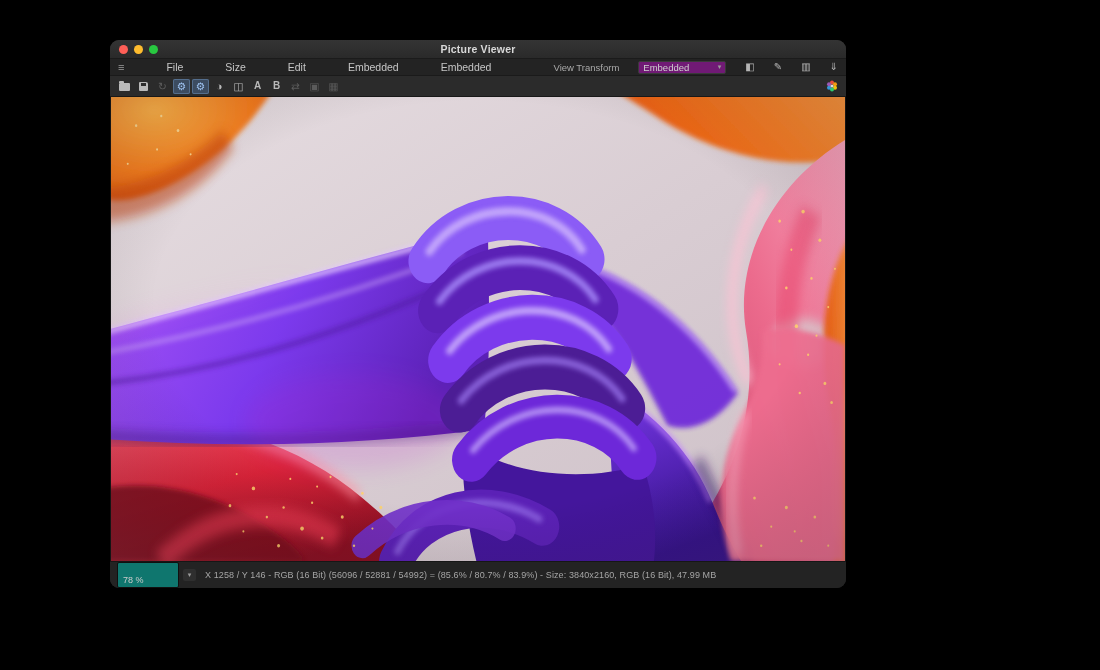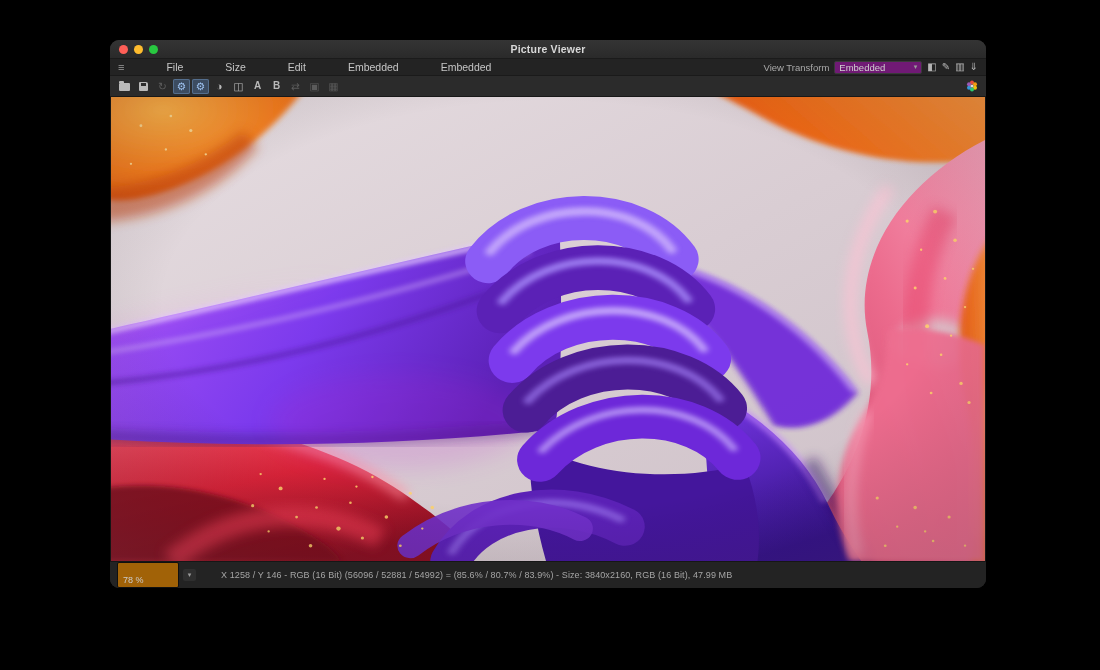--- a/index.html
+++ b/index.html
@@ -5,21 +5,21 @@
   * { box-sizing: border-box; margin: 0; padding: 0; }
   html,body { width:1100px; height:670px; }
   body {
     background:#000;
     font-family:"Liberation Sans", sans-serif;
     overflow:hidden;
   }
   .stage { position:relative; width:1100px; height:670px; }
 
   .window {
-    position:absolute; left:110px; top:40px; width:876px; height:548px;
+    position:absolute; left:110px; top:40px; width:736px; height:548px;
     background:#262626; border-radius:9px; overflow:hidden;
     box-shadow:0 20px 60px rgba(0,0,0,.8), 0 0 0 1px #000;
     display:flex; flex-direction:column;
   }
 
   
   .titlebar {
     flex:0 0 19px; background:linear-gradient(#343434,#2a2a2a);
     border-bottom:1px solid #1b1b1b;
     display:flex; align-items:center; position:relative;
@@ -32,21 +32,21 @@
   }
 
   
   .menubar {
     flex:0 0 17px; background:#232323; border-bottom:1px solid #1a1a1a;
     display:flex; align-items:center; gap:10px; padding:0 8px;
     font-size:10.5px; color:#c6c6c6;
   }
   .hamburger { color:#9c9c9c; font-size:11px; line-height:1; }
   .menu-item { cursor:default; line-height:1;margin-left:32px; }
-  .mb-right { margin-left:auto; display:flex; align-items:center; gap:5px; }
+  .mb-right { margin-left:auto; display:flex; align-items:center; gap:19px; }
   .vt-label { color:#a8a8a8; font-size:9.5px; }
   .vt-select {
     display:flex; align-items:center; justify-content:space-between;
     background:#701a75; border:1px solid #3a3a3a; border-radius:2px;
     height:13px; min-width:88px; padding:0 4px; font-size:9.5px; color:#d0d0d0;
   }
   .vt-chev { font-size:7px; color:#9a9a9a; }
   .mb-icon { color:#b5b5b5; font-size:10px; line-height:1; }
 
   
@@ -72,29 +72,29 @@
   .viewport { flex:1; background:#141414; position:relative; padding:0 1px; }
   svg.render { position:absolute; left:1px; right:1px; top:0; bottom:0; width:calc(100% - 2px); height:100%; display:block; }
 
   
   .statusbar {
     flex:0 0 17px; background:#232323; border-top:1px solid #161616;
     display:flex; align-items:center; gap:4px; padding:0 7px;
     font-size:9.5px; color:#adadad;
   }
   .zoom-field {
-    background:#a16207; border:1px solid #101010; border-radius:2px;
+    background:#0f766e; border:1px solid #101010; border-radius:2px;
     width:62px; height:12px; line-height:10px; padding:12px 5px; color:#cccccc; font-size:9px;
   }
   .zoom-drop {
     width:13px; height:12px; background:#2f2f2f; border-radius:2px;
     display:flex; align-items:center; justify-content:center;
     color:#9a9a9a; font-size:7px;
   }
-  .status-text { margin-left:21px; white-space:nowrap; color:#a5a5a5; font-size:9px; letter-spacing:.1px; }
+  .status-text { margin-left:5px; white-space:nowrap; color:#a5a5a5; font-size:9px; letter-spacing:.1px; }
 </style>
 </head>
 <body>
 
 <div class="stage">
   <div class="window">
 
     <div class="titlebar">
       <div class="traffic">
         <span class="light" style="background: rgb(255, 95, 87);"></span>

